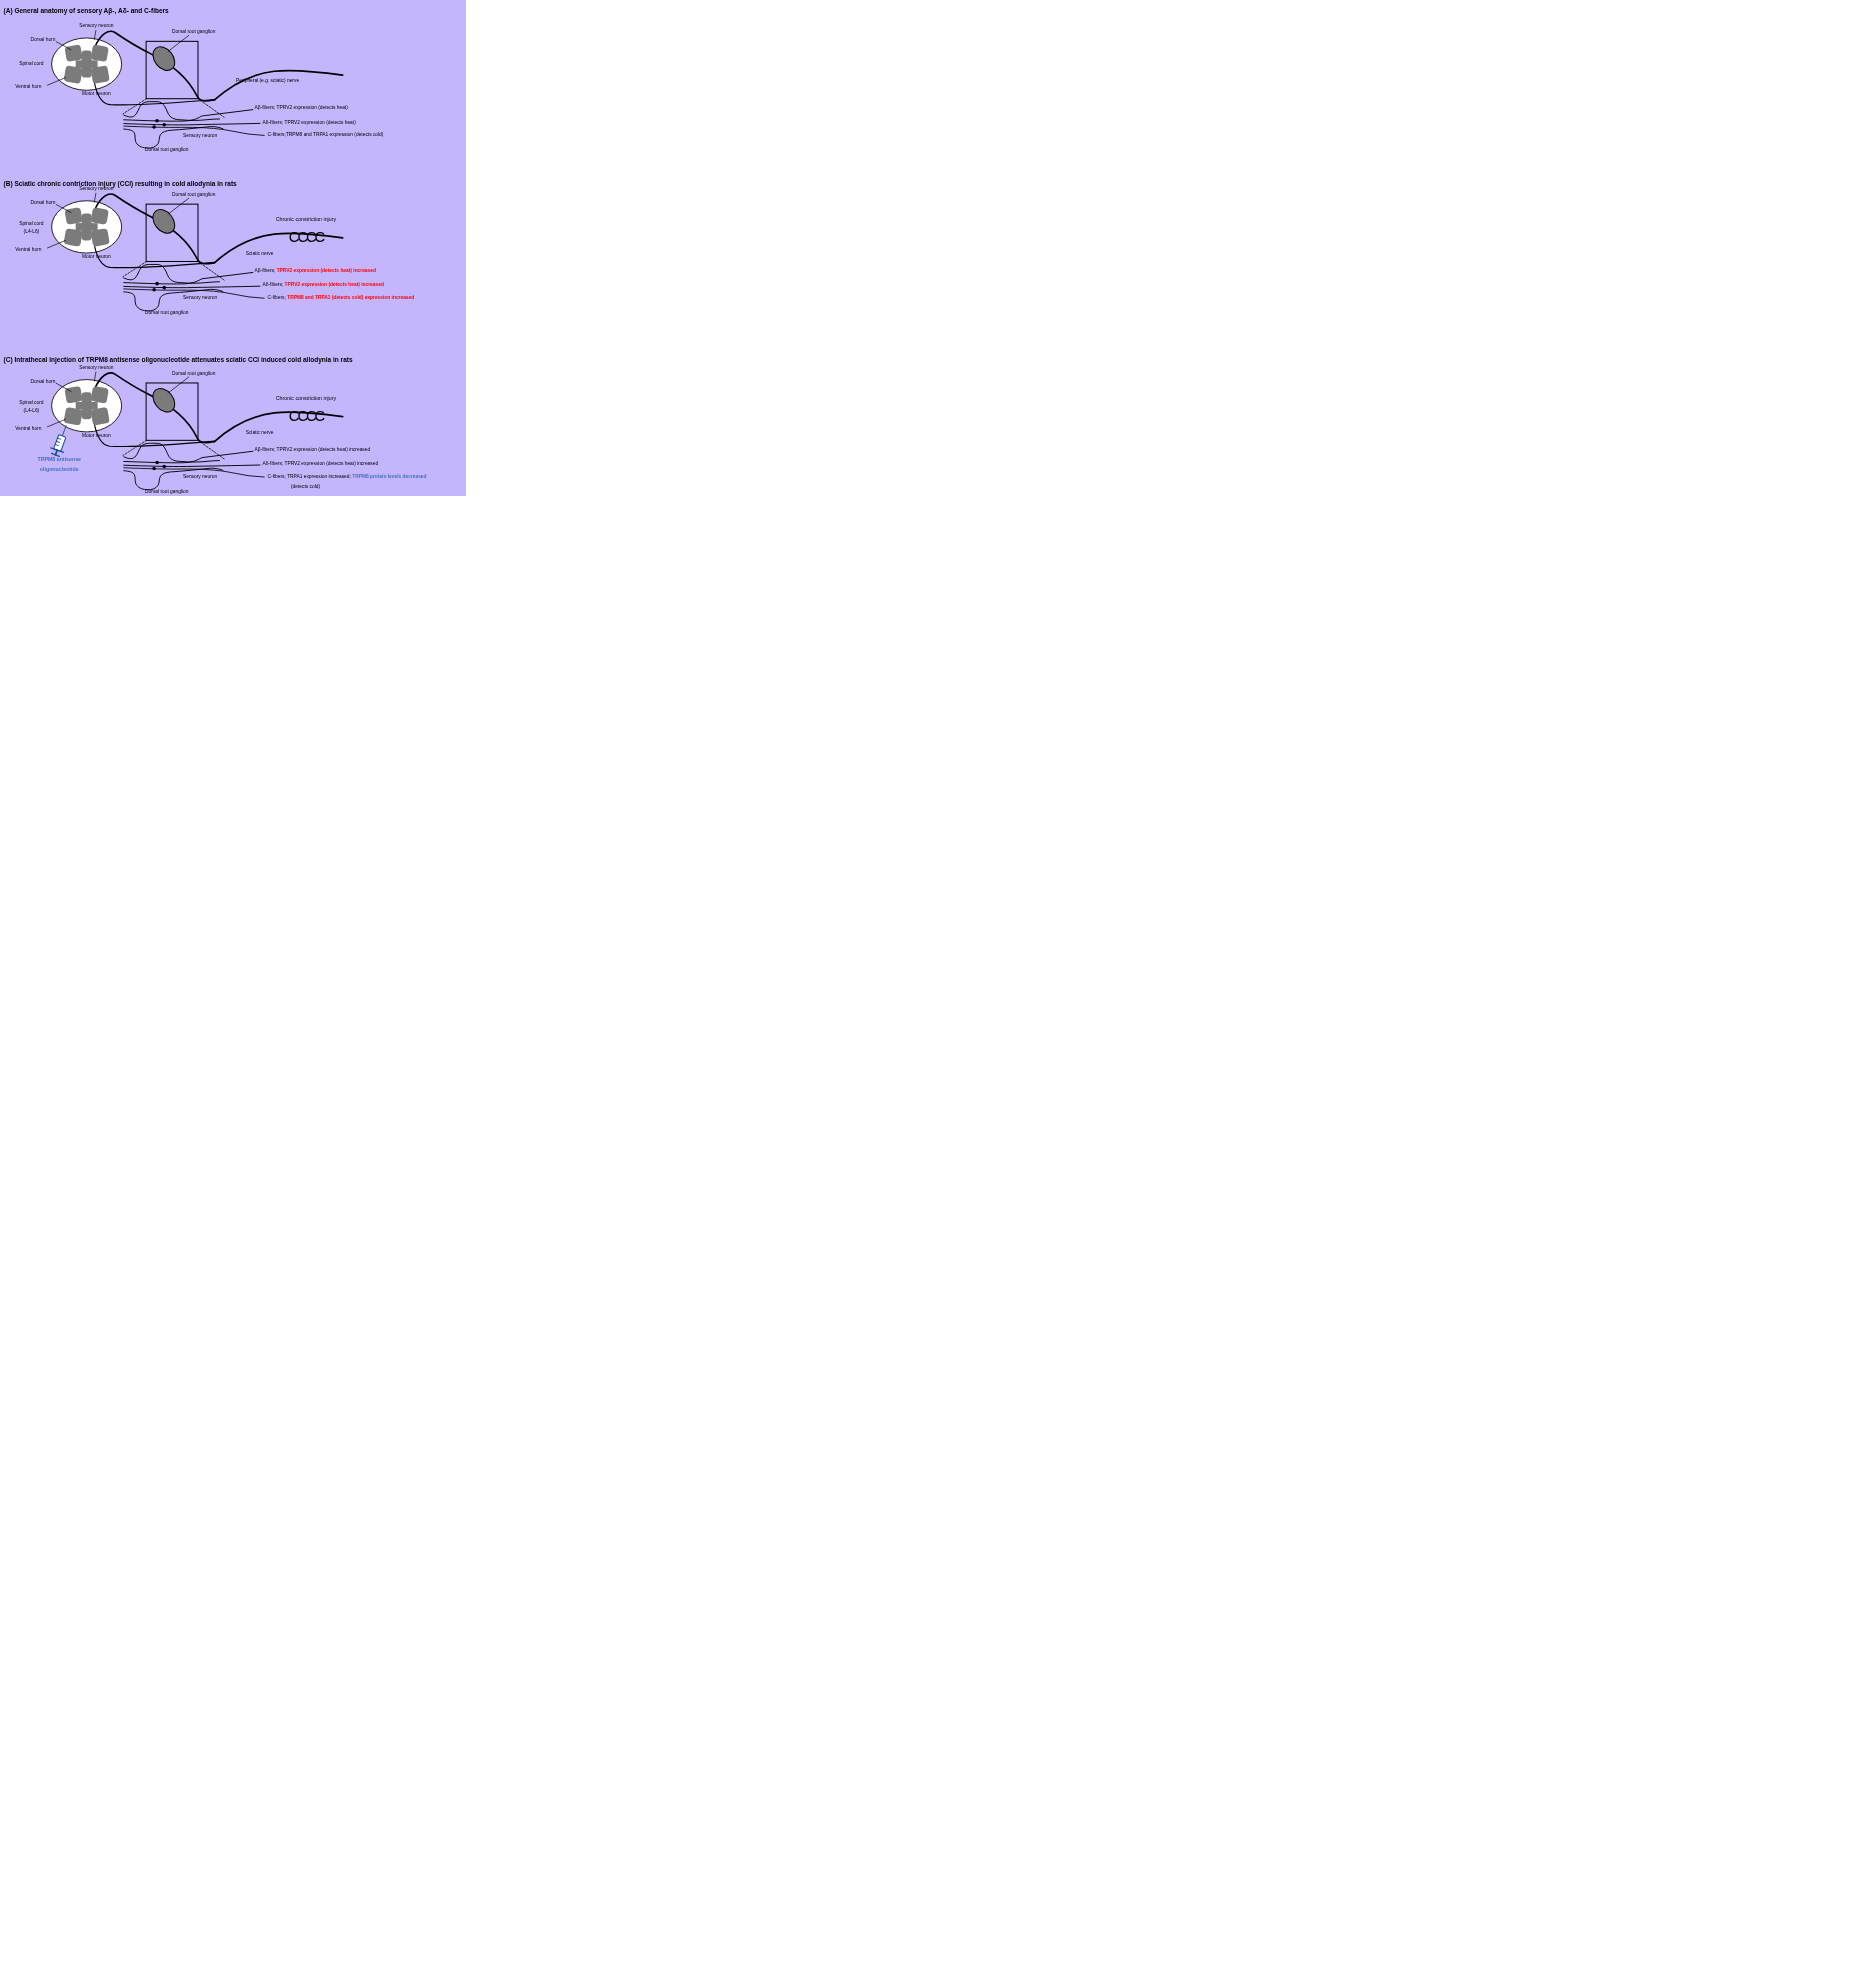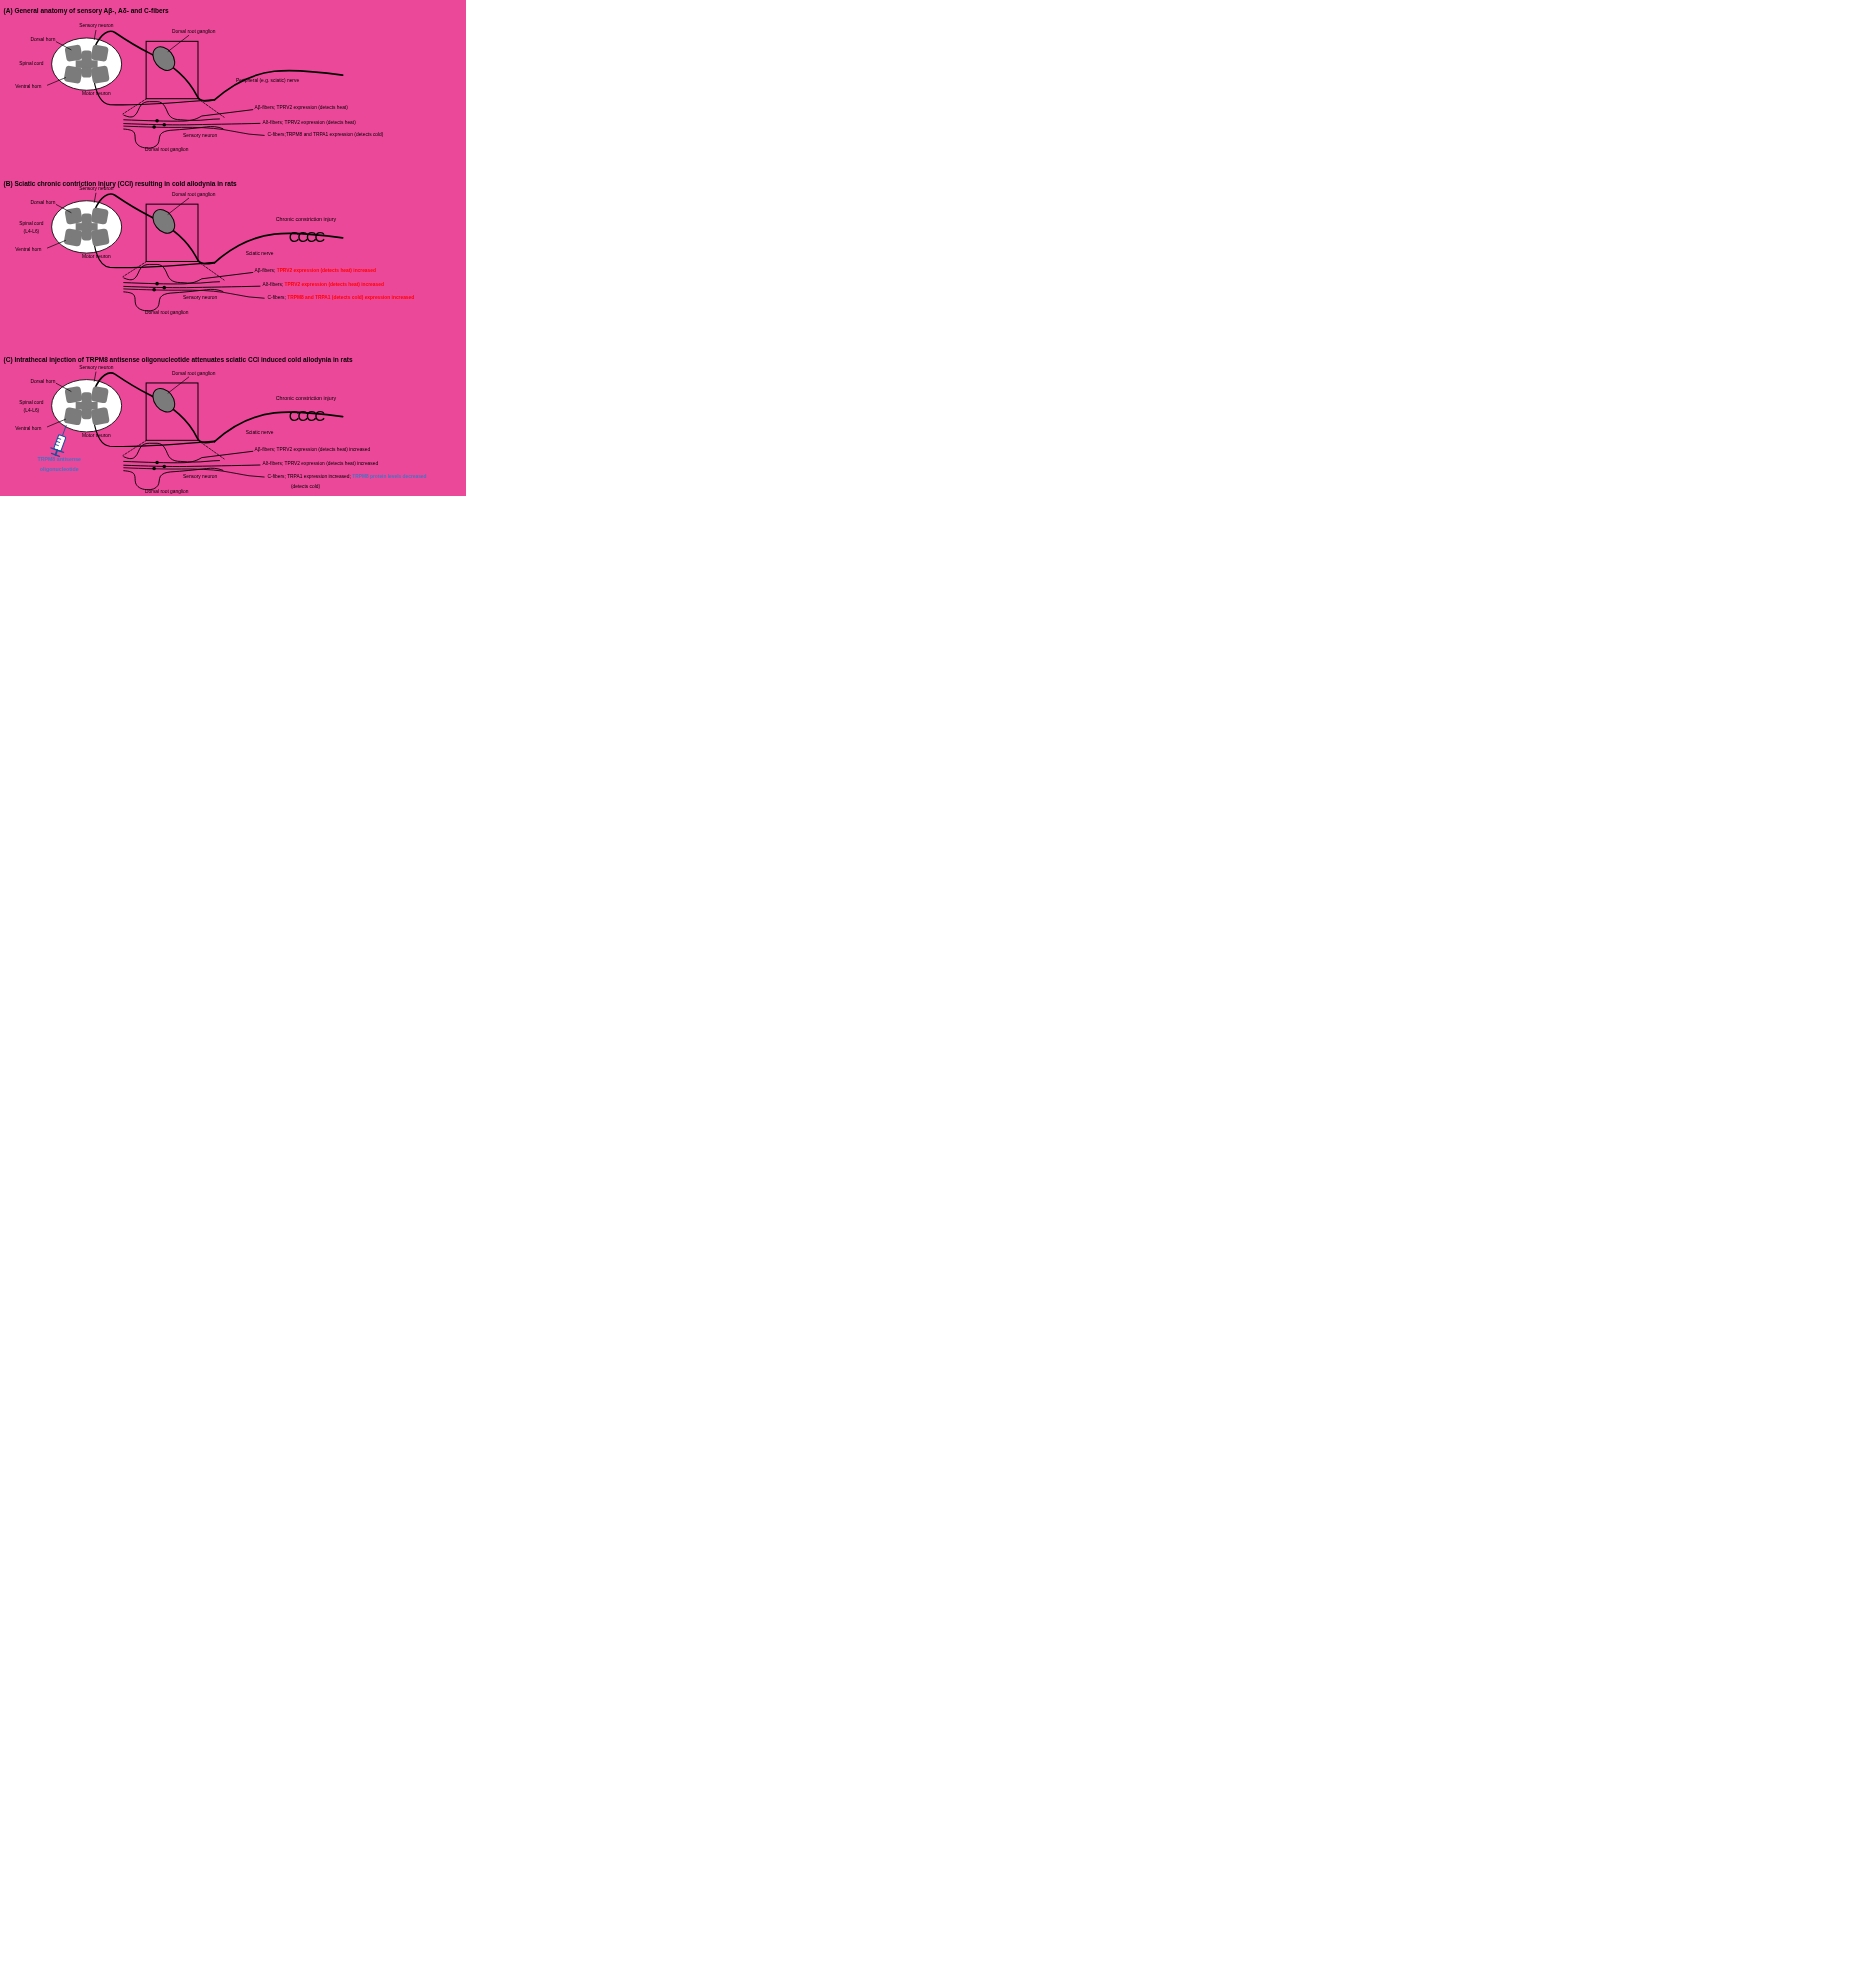--- a/index.html
+++ b/index.html
@@ -1,16 +1,16 @@
 <!DOCTYPE html>
 <html style="font-size:6.8px"><head>
 <meta charset="utf-8">
 <style>
   html,body{margin:0;padding:0;background:#ffffff;}
-  .fig-wrap{width:466px;height:496px;background:#ec4899;}
+  .fig-wrap{width:466px;height:496px;background:#c4b5fd;}
   svg{display:block;}
   text{font-family:"Liberation Sans",sans-serif;fill:#000000;}
   .title{font-size:15.5px;font-weight:bold;}
   .lbl{font-size:11.5px;}
   .fib{font-size:11.5px;}
   .cci{font-size:12.5px;text-anchor:middle;}
   .cccc{font-size:35px;letter-spacing:-5px;text-anchor:middle;}
   .syrlbl{font-size:12.5px;font-weight:bold;fill:#4472c4;text-anchor:middle;}
   .mid{text-anchor:middle;}
   .end{text-anchor:end;}

